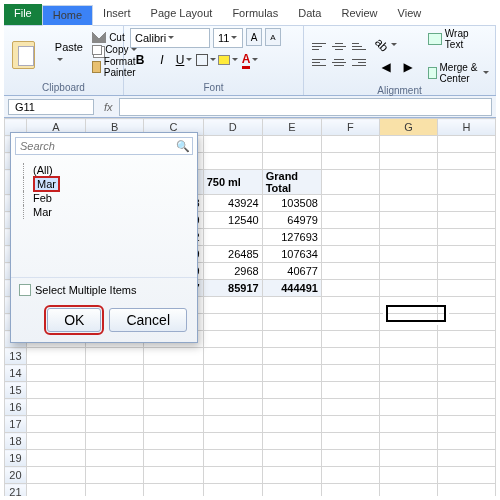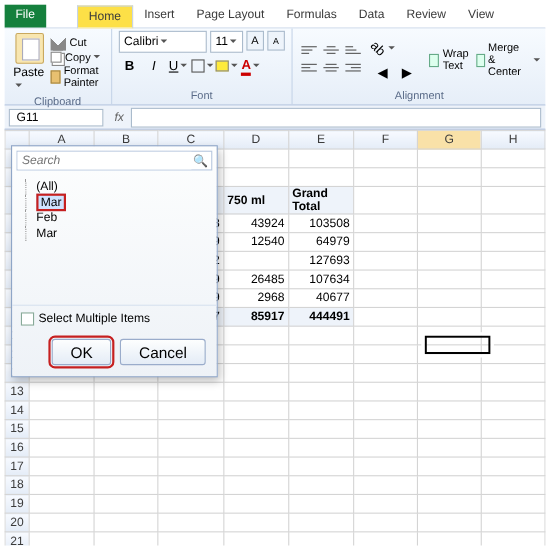--- a/index.html
+++ b/index.html
@@ -1,49 +1,49 @@
 <!DOCTYPE html>
 <html><head>
 <meta charset="utf-8">
 <style>
 * { box-sizing: border-box; margin: 0; padding: 0; font-family: "Segoe UI", Tahoma, sans-serif; }
 body { background: #fff; width: 500px; height: 500px; overflow: hidden; border: 4px solid #fff; position: relative; }
 
 .ribbon-tabs { display: flex; background: #fff; height: 22px; font-size: 11px; align-items: stretch; border-bottom: 1px solid #c6d4e8; }
 .tab { padding: 3px 10px; color: #3b3b3b; cursor: pointer; }
 .tab.file { background: #15803d; color: #fff; }
-.tab.active { background: #fde047; border: 1px solid #c6d4e8; border-bottom: 1px solid #f5f6f7; position: relative; top: 1px; margin-left: 28px; }
+.tab.active { background: #3b82f6; border: 1px solid #c6d4e8; border-bottom: 1px solid #f5f6f7; position: relative; top: 1px; }
 
 .ribbon { display: flex; background: linear-gradient(#f7fbff, #e6eef8); height: 70px; border-bottom: 1px solid #9db4d6; font-size: 11px; }
 .group { border-right: 1px solid #c6d4e8; padding: 2px 6px; display: flex; flex-direction: column; justify-content: space-between; }
 .group-label { text-align: center; color: #5a6b88; font-size: 10px; padding-top: 1px; }
 .group-body { display: flex; align-items: center; gap: 4px; flex: 1; }
 
-.paste-btn { display: flex; flex-direction: column; align-items: flex-end; gap: 2px; padding: 2px; }
+.paste-btn { display: flex; align-items: flex-start; gap: 20px; padding: 2px; }
 .paste-icon { width: 26px; height: 28px; background: #f8e6b0; border: 1px solid #c9a85e; border-radius: 2px; position: relative; }
 .paste-icon::after { content: ""; position: absolute; top: 4px; left: 5px; width: 14px; height: 18px; background: #fff; border: 1px solid #aab; }
 .clip-items { display: flex; flex-direction: column; gap: 1px; font-size: 10px; }
 .clip-items div { display: flex; gap: 3px; align-items: center; }
 .mini-icon { width: 14px; height: 12px; display: inline-block; }
 .cut-i { background: linear-gradient(45deg, #888 45%, transparent 45%), linear-gradient(-45deg, #888 45%, transparent 45%); }
 .copy-i { background: #fff; border: 1px solid #888; box-shadow: 2px 2px 0 #fff, 2px 2px 0 1px #888; width: 10px; height: 10px; }
 .brush-i { background: #e8c070; border: 1px solid #a58540; }
 
 .font-top { display: flex; gap: 3px; align-items: flex-start; }
 .font-sel { border: 1px solid #abc; background: #fff; padding: 1px 4px; font-size: 11px; height: 20px; display: flex; align-items: center; }
 .font-name { width: 80px; }
 .font-size { width: 30px; }
 .tiny-btn { width: 16px; height: 18px; border: 1px solid #abc; background: #eef4fb; display: flex; align-items: center; justify-content: center; font-size: 10px; }
 .font-bottom { display: flex; gap: 2px; align-items: center; margin-top: 2px; }
 .fmt-btn { width: 20px; height: 20px; display: flex; align-items: center; justify-content: center; font-size: 12px; }
 
 .align-grid { display: grid; grid-template-columns: repeat(3, 18px); gap: 2px; }
 .align-btn { width: 18px; height: 14px; display: flex; flex-direction: column; gap: 2px; padding: 2px; }
 .align-btn span { height: 1px; background: #555; }
-.wrap-merge { display: flex; flex-direction: row; gap: 2px; font-size: 10px; }
+.wrap-merge { display: flex; flex-direction: column; gap: 12px; font-size: 10px; }
 .wrap-merge div { display: flex; gap: 3px; align-items: center; }
 .wm-icon { width: 14px; height: 12px; border: 1px solid #6a8; background: #dfe; }
 
 .namebox-row { display: flex; height: 22px; border-bottom: 1px solid #9db4d6; background: #eef3fa; align-items: center; font-size: 11px; }
 .namebox { width: 86px; background: #fff; border: 1px solid #abc; margin: 2px 4px; padding: 1px 6px; }
 .fx { padding: 0 6px; font-style: italic; color: #666; }
 .formula-bar { flex: 1; background: #fff; border: 1px solid #abc; margin: 2px 4px 2px 0; height: 18px; }
 
 .sheet-area { position: relative; background: #fff; }
 .grid { border-collapse: collapse; font-size: 11px; }

